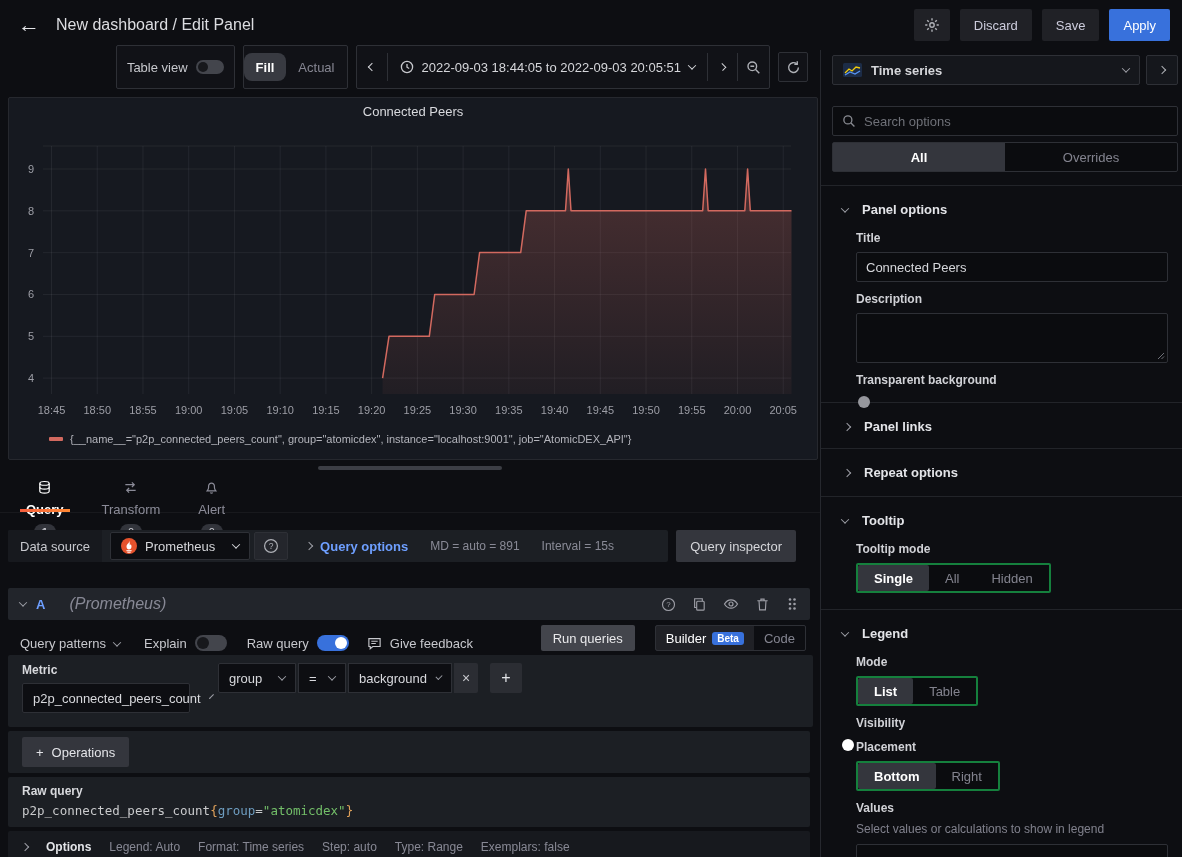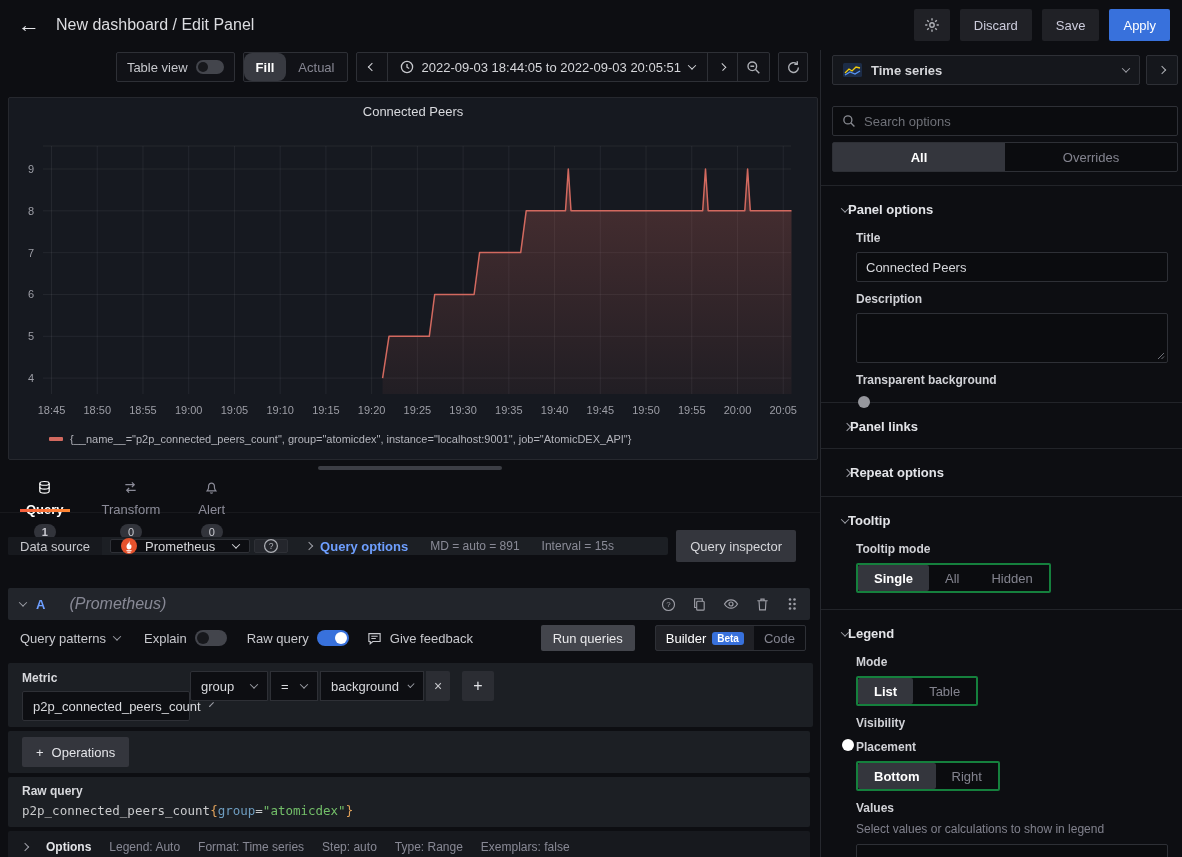--- a/index.html
+++ b/index.html
@@ -19,21 +19,21 @@
   .hdr-title { margin-left:10px; font-size:16px; color:#dcdde1; }
   .hdr-right { margin-left:auto; display:flex; align-items:center; gap:10px; }
   .btn { border:none; border-radius:2px; height:32px; padding:0 14px; font-size:13px;
     font-family:inherit; cursor:pointer; color:#ccccdc; background:rgba(204,204,220,.1); }
   .btn.icon-only { width:36px; padding:0; display:flex; align-items:center; justify-content:center; color:#aeb0b6; }
   .btn.primary { background:#3871dc; color:#fff; }
 
   
   .main-toolbar { position:absolute; top:50px; left:0; width:820px; height:38px;
     display:flex; align-items:center; justify-content:flex-end; gap:8px; padding:0 12px 4px 0; }
-  .tb-group { display:flex; align-items:center; height:30px; border:1px solid #2e3036;
+  .tb-group { display:flex; align-items:center; height:44px; border:1px solid #2e3036;
     border-radius:2px; background:#111217; }
   .tableview { gap:8px; padding:0 10px; color:#c7c8cd; }
   .seg { overflow:hidden; }
   .seg .seg-item { height:28px; display:flex; align-items:center; padding:0 12px;
     color:rgba(204,204,220,.62); cursor:pointer; }
   .seg .seg-item.sel { background:#383a41; color:#fff; font-weight:bold; border-radius:8px; }
   .tb-btn { width:30px; height:30px; display:flex; align-items:center; justify-content:center;
     border:1px solid #2e3036; border-radius:2px; background:#111217; color:#aeb0b6; cursor:pointer; }
   .time-group { display:flex; align-items:center; }
   .time-group > * + * { border-left:1px solid #2e3036; }
@@ -70,49 +70,49 @@
     border-bottom:1px solid rgba(204,204,220,.06); }
   .etab { position:relative; display:flex; align-items:center; gap:7px; padding:0 6px; margin-right:26px;
     color:rgba(204,204,220,.66); cursor:pointer;flex-direction:column; }
   .etab .count { background:#32343b; color:#c9cad0; border-radius:9px; font-size:11px;
     padding:1px 8px; line-height:14px; }
   .etab.active { color:#fff; font-weight:bold; }
   .etab.active::after { content:""; position:absolute; left:0; right:0; bottom:0; height:3px;
     background:linear-gradient(90deg,#f55f3e,#ff8833); }
 
   .ds-row { margin:16px 10px 0 8px; height:34px; display:flex; align-items:center; position:relative; }
-  .ds-strip { display:flex; align-items:stretch; height:18px; background:#1c1f24; border-radius:2px; flex:1; max-width:660px; }
+  .ds-strip { display:flex; align-items:stretch; height:32px; background:#1c1f24; border-radius:2px; flex:1; max-width:660px; }
   .ds-label { display:flex; align-items:center; padding:0 12px; background:#17191e; color:#c7c8cd; border-radius:2px 0 0 2px; }
   .ds-select { display:flex; align-items:center; gap:8px; padding:0 10px; margin:2px 0 2px 8px;
     background:#0d0e12; border:1px solid #2e3036; border-radius:2px; cursor:pointer; width:140px; color:#d5d6da;}
   .ds-help { width:34px; margin:2px 0 2px 4px; display:flex; align-items:center; justify-content:center;
     background:#24262c; border:1px solid #2e3036; border-radius:2px; color:#aeb0b6; cursor:pointer; }
   .qopts { display:flex; align-items:center; gap:22px; padding-left:18px; }
   .qopts .qo-link { color:#6e9fff; font-weight:bold; cursor:pointer; display:flex; gap:8px; align-items:center;}
   .inspector-btn { position:absolute; right:14px; height:32px; padding:0 14px; background:#34363d;
     border:none; border-radius:2px; color:#d5d6da; font-size:13px; cursor:pointer; }
 
   .qcard-header { margin:25px 10px 0 8px; height:32px; background:#22252b; border-radius:2px;
     display:flex; align-items:center; padding:0 12px; gap:10px; }
   .qref { color:#6e9fff; font-weight:bold; }
   .qds { color:rgba(204,204,220,.6); font-style:italic; font-size:16px; margin-left:14px; }
   .qicons { margin-left:auto; display:flex; align-items:center; gap:16px; color:#9d9ea6; }
   .qicons span { cursor:pointer; display:flex; }
 
-  .qtoolbar { margin:5px 10px 12px 8px; height:26px; display:flex; align-items:center; gap:10px; padding:0 4px 0 12px; }
+  .qtoolbar { margin:5px 10px 4px 8px; height:26px; display:flex; align-items:flex-end; gap:10px; padding:0 4px 0 12px; }
   .qtb-item { display:flex; align-items:center; gap:8px; color:#c7c8cd; cursor:pointer; }
   .run-btn { margin-left:auto; height:26px; padding:0 12px; background:#43454c; border:none; border-radius:2px;
     color:#e8e8ea; font-size:13px; cursor:pointer; }
   .bc-seg { display:flex; align-items:center; height:26px; border:1px solid #2e3036; border-radius:2px; margin-left:10px; background:#0d0e12;}
   .bc-item { padding:0 10px; height:24px; display:flex; align-items:center; gap:6px; color:rgba(204,204,220,.62); cursor:pointer; }
   .bc-item.sel { background:rgba(204,204,220,.1); color:#fff; }
   .beta { background:#3871dc; color:#fff; font-size:10px; padding:1px 5px; border-radius:3px; font-weight:bold; }
 
-  .builder-box { margin:4px 7px 0 8px; height:64px; background:#1c1f24; border-radius:2px;
-    display:flex; padding:8px 14px; }
+  .builder-box { margin:4px 7px 0 8px; height:72px; background:#1c1f24; border-radius:2px;
+    display:flex; gap:28px; padding:8px 14px; }
   .fld-label { font-size:12px; font-weight:bold; color:#d8d9dd; margin-bottom:6px; }
   .sel-box { height:30px; background:#0d0e12; border:1px solid #2e3036; border-radius:2px;
     display:flex; align-items:center; gap:10px; padding:0 10px; color:#d8d9dd; cursor:pointer; }
   .lbl-row { display:flex; align-items:center; gap:2px; }
   .xbtn { width:24px; height:30px; background:#2b2d33; display:flex; align-items:center; justify-content:center;
     color:#c7c8cd; border-radius:0 2px 2px 0; cursor:pointer; font-size:14px; }
   .plusbtn { width:32px; height:30px; margin-left:10px; background:#2b2d33; border-radius:2px;
     display:flex; align-items:center; justify-content:center; color:#e3e4e8; font-size:16px; cursor:pointer; }
 
   .ops-strip { margin:4px 10px 0 8px; height:42px; background:#1c1f24; border-radius:2px; display:flex; align-items:center; padding:0 14px; }
@@ -138,21 +138,21 @@
     display:flex; align-items:center; justify-content:center; color:#aeb0b6; cursor:pointer; }
   .search-box { margin-top:21px; height:30px; background:#0b0c0f; border:1px solid #2e3036; border-radius:2px;
     display:flex; align-items:center; gap:8px; padding:0 9px; color:#8a8c93; }
   .search-box input { flex:1; background:transparent; border:none; outline:none; color:#d5d6da;
     font-family:inherit; font-size:13px; }
   .search-box input::placeholder { color:#6f7178; }
   .ao-tabs { margin-top:6px; height:30px; border:1px solid #2e3036; border-radius:2px; display:flex; background:#0b0c0f; }
   .ao-tab { flex:1; display:flex; align-items:center; justify-content:center; color:rgba(204,204,220,.62); cursor:pointer; }
   .ao-tab.sel { background:#34363d; color:#fff; font-weight:bold; }
   .divider { height:1px; background:#222429; margin:13px -4px 0 -11px; }
-  .sec-head { display:flex; align-items:center; margin-top:12px; padding:4px 0 4px 10px;
+  .sec-head { display:flex; align-items:center; gap:14px; margin-top:12px; padding:4px 0 4px 10px;
     font-weight:bold; color:#e3e4e8; cursor:pointer; }
   .sec-head .chv { color:#9d9ea6; }
   .side-field { margin:10px 0 0 24px; }
   .side-label { font-size:12px; font-weight:bold; color:#d0d1d6; margin-bottom:7px; }
   .side-input { width:312px; height:30px; background:#0b0c0f; border:1px solid #2e3036; border-radius:2px;
     color:#d5d6da; font-family:inherit; font-size:13px; padding:0 9px; }
   .side-textarea { width:312px; height:50px; background:#0b0c0f; border:1px solid #2e3036; border-radius:2px; position:relative; }
   .rsz { position:absolute; right:2px; bottom:2px; color:#6f7178; }
   .seg2 { display:inline-flex; border:2px solid #15803d; border-radius:2px; height:30px; background:#0b0c0f; }
   .seg2 .s2 { padding:0 16px; display:flex; align-items:center; color:rgba(204,204,220,.62); cursor:pointer; }

